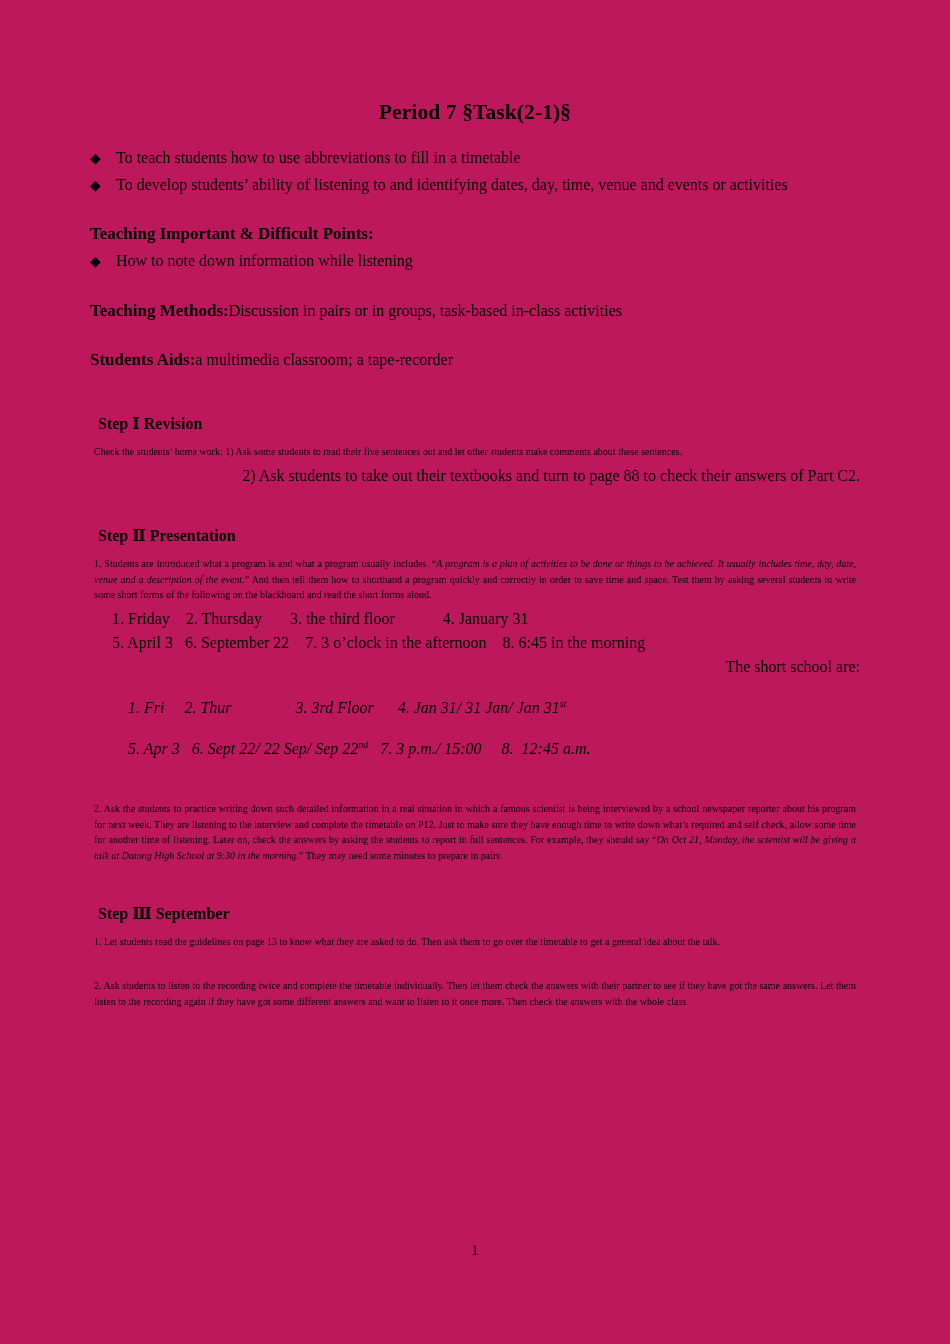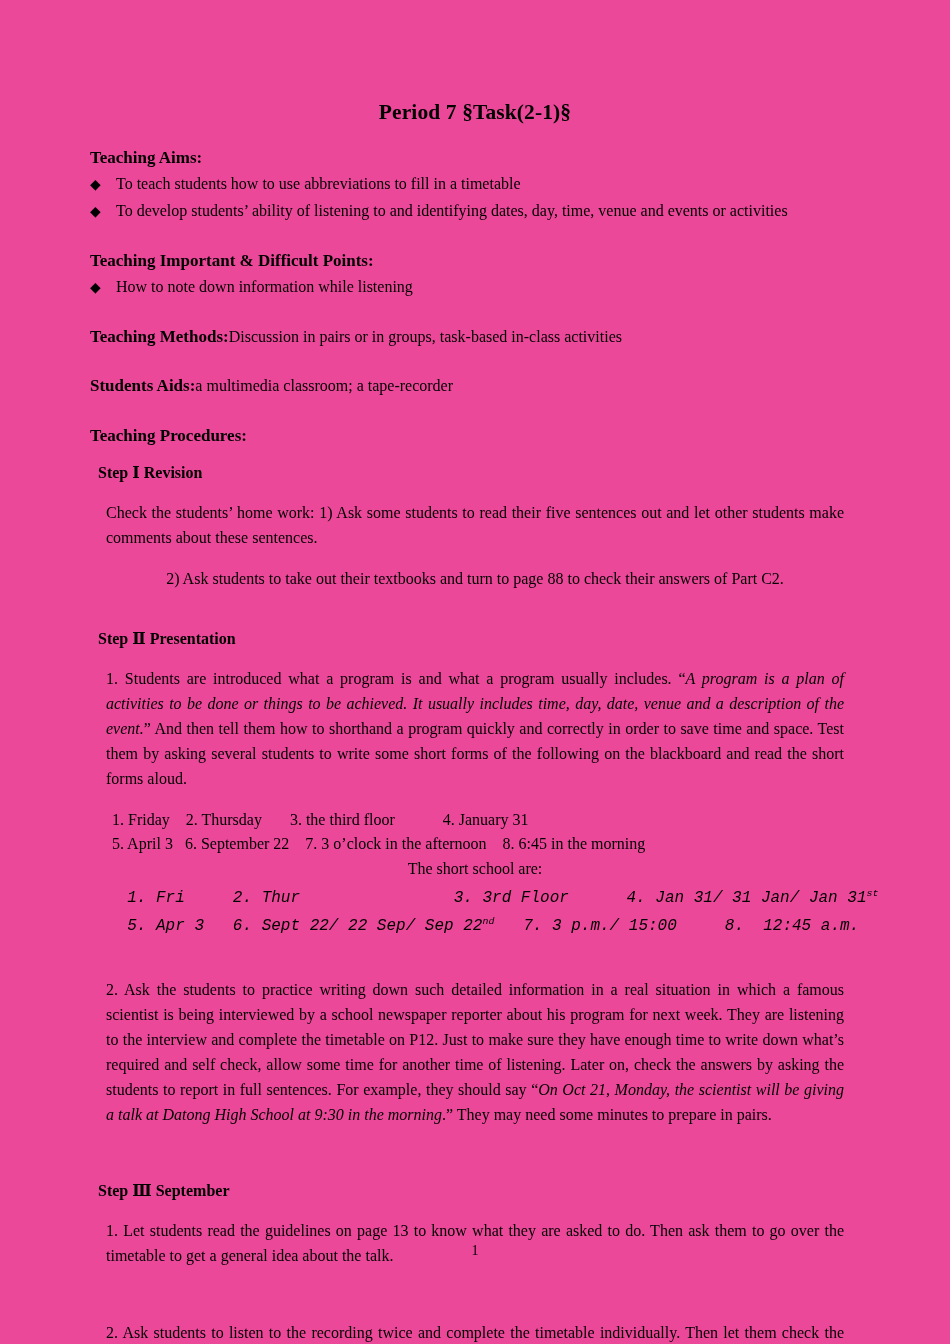--- a/index.html
+++ b/index.html
@@ -8,21 +8,21 @@
     background: #ffffff;
   }
   body {
     font-family: "Liberation Serif", "DejaVu Serif", serif;
     color: #000000;
   }
   .page {
     position: relative;
     width: 950px;
     height: 1344px;
-    background: #ec4899;
+    background: #be185d;
     box-sizing: border-box;
     overflow: hidden;
   }
   .content {
     position: absolute;
     left: 90px;
     top: 100px;
     width: 770px;
   }
   .doc-title {
@@ -55,31 +55,31 @@
     font-size: 14px;
     line-height: 1.42;
   }
   .bullet-text {
     flex: 1;
   }
   .gap-lg { height: 27px; }
   .gap-md { height: 20px; }
   .gap-xs { height: 6px; }
   .para {
-    font-size: 16px;
+    font-size: 10px;
     line-height: 1.56;
     text-align: justify;
-    margin: 16px;
+    margin: 4px;
     text-justify: inter-word;
   }
   .para-left {
     font-size: 16px;
     line-height: 1.56;
     margin: 0;
-    text-align: center;
+    text-align: right;
     font-family: Liberation Serif, serif;
   }
   .step-head {
     font-size: 16px;
     font-weight: bold;
     margin: 8px;
     line-height: 1.5;
   }
   .roman {
     font-family: "DejaVu Serif", "Liberation Serif", serif;
@@ -92,24 +92,23 @@
     font-size: 16px;
     line-height: 1.52;
     margin: 0;
     padding-left: 14px;
     white-space: pre;
   }
   .list-line-ital {
     font-size: 16px;
     font-style: italic;
     line-height: 1.52;
-    margin: 4px;
+    margin: 16px;
     padding-left: 14px;
     white-space: pre;
-    font-family: Liberation Mono, monospace;
   }
   sup {
     font-size: 0.62em;
     vertical-align: super;
     line-height: 0;
   }
   .page-number {
     position: absolute;
     left: 0;
     right: 0;
@@ -119,21 +118,20 @@
   }
 </style>
 </head>
 <body>
 
 <div class="page">
   <div class="content">
 
     <h1 class="doc-title">Period 7 §Task(2-1)§</h1>
 
-    <div class="sec-head">Teaching Aims:</div>
 
     <div class="bullet-row">
       <span class="bullet-mark">◆</span>
       <span class="bullet-text">To teach students how to use abbreviations to fill in a timetable</span>
     </div>
     <div class="bullet-row">
       <span class="bullet-mark">◆</span>
       <span class="bullet-text">To develop students’ ability of listening to and identifying dates, day, time, venue and events or activities</span>
     </div>
 
@@ -153,21 +151,20 @@
     </div>
 
     <div class="gap-lg"></div>
 
     <div class="sec-head">
       <span>Students Aids:</span><span class="inline-normal">a multimedia classroom; a tape-recorder</span>
     </div>
 
     <div class="gap-lg"></div>
 
-    <div class="sec-head">Teaching Procedures:</div>
 
     <div class="gap-xs"></div>
 
     <div class="step-head">
       <span>Step</span>
       <span class="roman">Ⅰ</span>
       <span>Revision</span>
     </div>
 
     <div class="para">Check the students’ home work: 1) Ask some students to read their five sentences out and let other students make comments about these sentences.</div>

